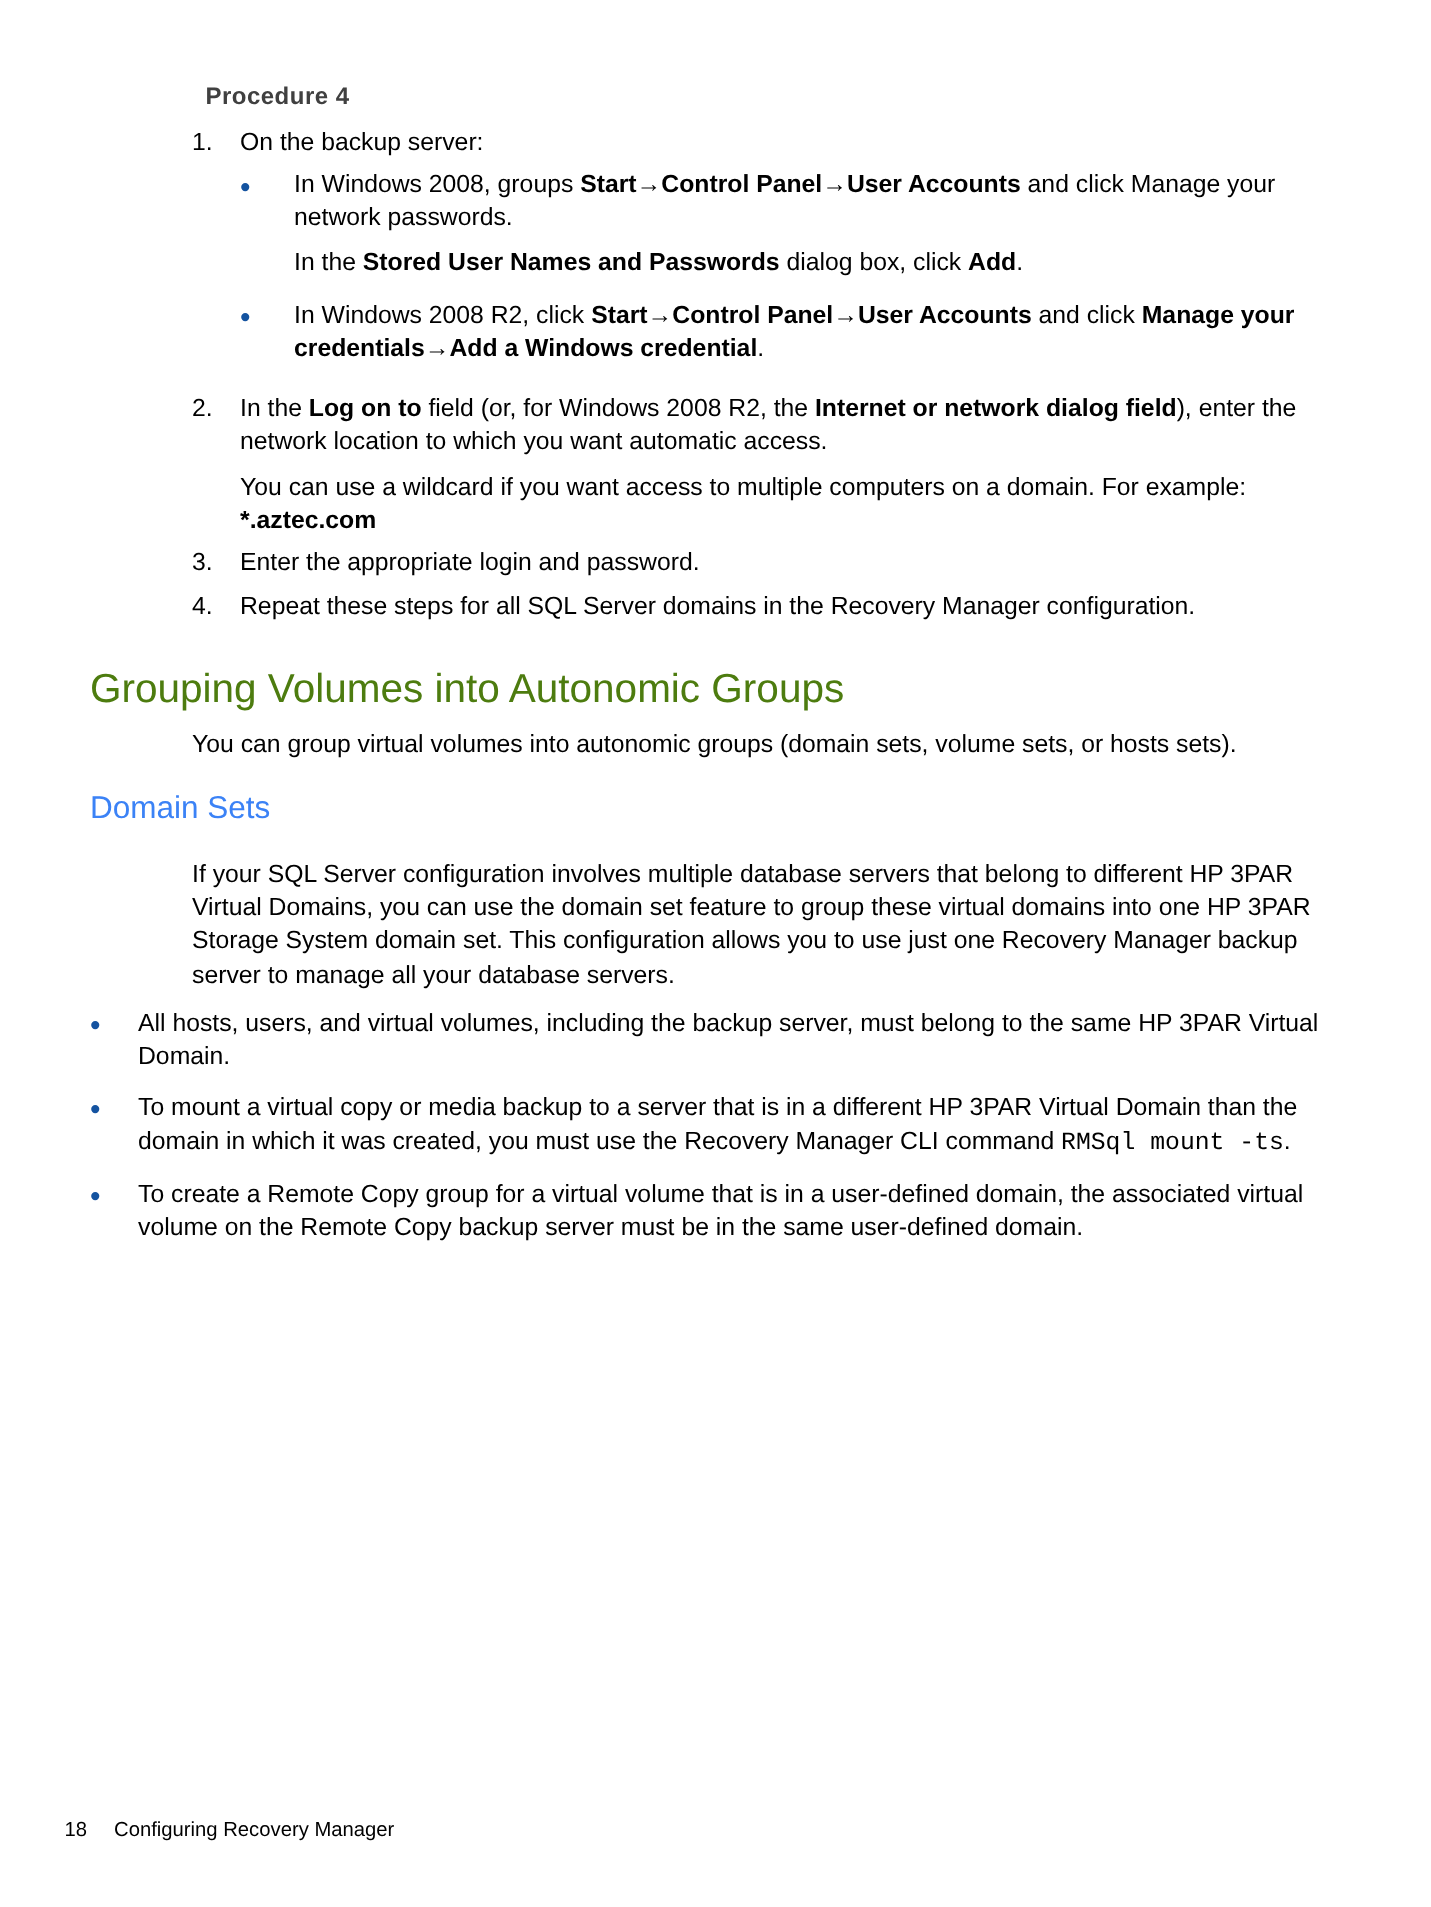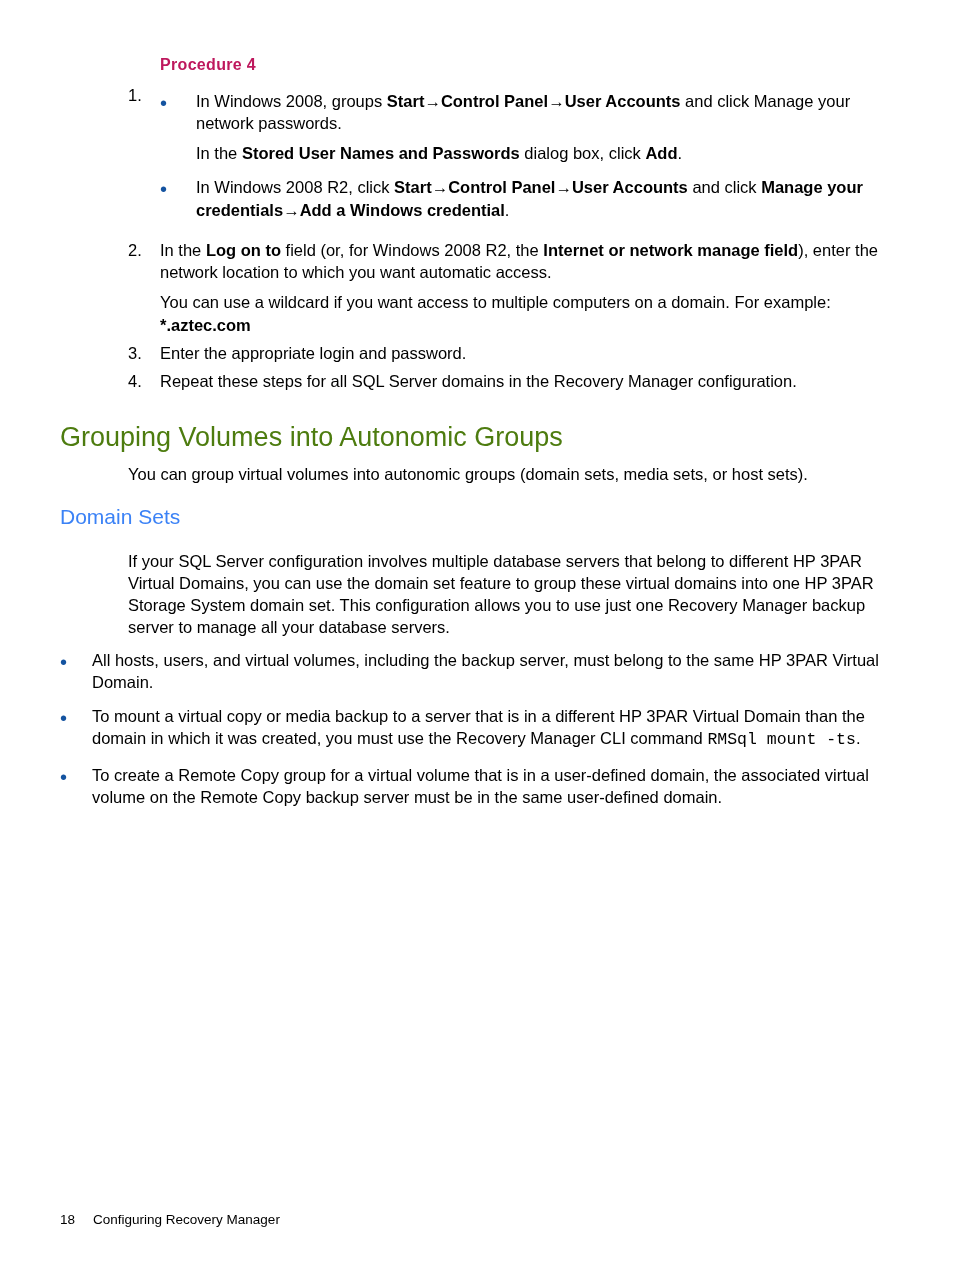--- a/index.html
+++ b/index.html
@@ -15,24 +15,24 @@
     line-height: 1.35;
   }
   .page {
     position: relative;
     width: 954px;
     height: 1271px;
     box-sizing: border-box;
     padding: 54px 60px 40px 60px;
   }
   .proc-heading {
-    color: #be185d;
+    color: #404040;
     font-weight: 600;
     font-size: 16px;
-    margin: 0 0 8px 100px;
+    margin: 0 0 8px 77px;
     letter-spacing: 0.02em;
   }
   .h2 {
     color: #4d7c0f;
     font-size: 27px;
     font-weight: 400;
     margin: 26px 0 8px 0;
   }
   .h3 {
     color: #3b82f6;
@@ -93,37 +93,38 @@
     line-height: 1;
     padding-top: 3px;
     text-align: left;
   }
   .para-gap { margin-top: 8px; }
   b { font-weight: 700; }
   .mono { font-family: "Courier New", monospace; }
   .footer {
     position: absolute;
     bottom: 42px;
-    left: 60px;
+    left: 43px;
     font-size: 13.5px;
     color: #000;
   }
   .footer .pn { margin-right: 18px; }
 </style>
 </head>
 <body>
 
 <div class="page">
 
   <div class="proc-heading">Procedure 4</div>
 
   <ol class="numlist">
     <li>
       <div class="num">1.</div>
       <div class="content">
+        <div>On the backup server:</div>
         <ul class="bullets-nested">
           <li>
             <div class="dot">•</div>
             <div class="content">
               <div>
                 <span>In Windows 2008, groups </span><b>Start</b><span>→</span><b>Control Panel</b><span>→</span><b>User Accounts</b><span> and click Manage your network passwords.</span>
               </div>
               <div class="para-gap">
                 <span>In the </span><b>Stored User Names and Passwords</b><span> dialog box, click </span><b>Add</b><span>.</span>
               </div>
@@ -135,39 +136,39 @@
               <span>In Windows 2008 R2, click </span><b>Start</b><span>→</span><b>Control Panel</b><span>→</span><b>User Accounts</b><span> and click </span><b>Manage your credentials</b><span>→</span><b>Add a Windows credential</b><span>.</span>
             </div>
           </li>
         </ul>
       </div>
     </li>
     <li>
       <div class="num">2.</div>
       <div class="content">
         <div>
-          <span>In the </span><b>Log on to</b><span> field (or, for Windows 2008 R2, the </span><b>Internet or network manage field</b><span>), enter the network location to which you want automatic access.</span>
+          <span>In the </span><b>Log on to</b><span> field (or, for Windows 2008 R2, the </span><b>Internet or network dialog field</b><span>), enter the network location to which you want automatic access.</span>
         </div>
         <div class="para-gap">
           <span>You can use a wildcard if you want access to multiple computers on a domain. For example: </span><br><b>*.aztec.com</b>
         </div>
       </div>
     </li>
     <li>
       <div class="num">3.</div>
       <div class="content">Enter the appropriate login and password.</div>
     </li>
     <li>
       <div class="num">4.</div>
       <div class="content">Repeat these steps for all SQL Server domains in the Recovery Manager configuration.</div>
     </li>
   </ol>
 
   <div class="h2">Grouping Volumes into Autonomic Groups</div>
-  <div class="body-indent">You can group virtual volumes into autonomic groups (domain sets, media sets, or host sets).</div>
+  <div class="body-indent">You can group virtual volumes into autonomic groups (domain sets, volume sets, or hosts sets).</div>
 
   <div class="h3">Domain Sets</div>
   <div class="body-indent">If your SQL Server configuration involves multiple database servers that belong to different HP 3PAR Virtual Domains, you can use the domain set feature to group these virtual domains into one HP 3PAR Storage System domain set. This configuration allows you to use just one Recovery Manager backup server to manage all your database servers.</div>
 
   <ul class="bullets body-indent" style="margin-top:10px;">
     <li>
       <div class="dot">•</div>
       <div class="content">All hosts, users, and virtual volumes, including the backup server, must belong to the same HP 3PAR Virtual Domain.</div>
     </li>
     <li>

